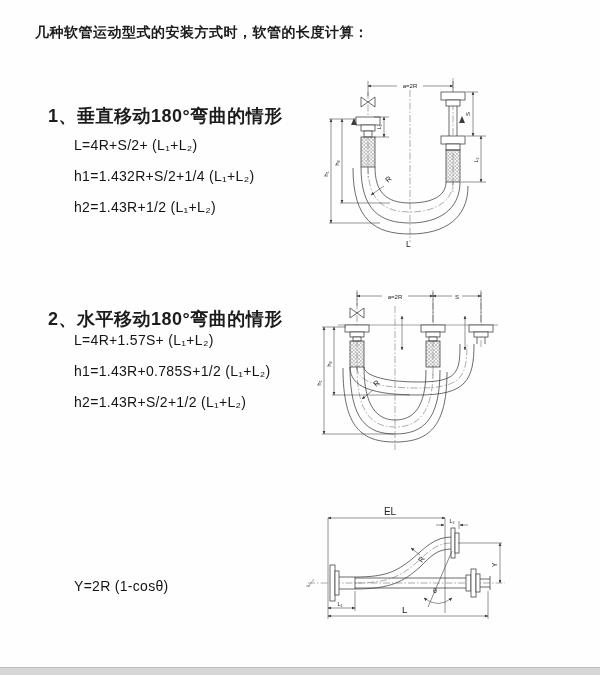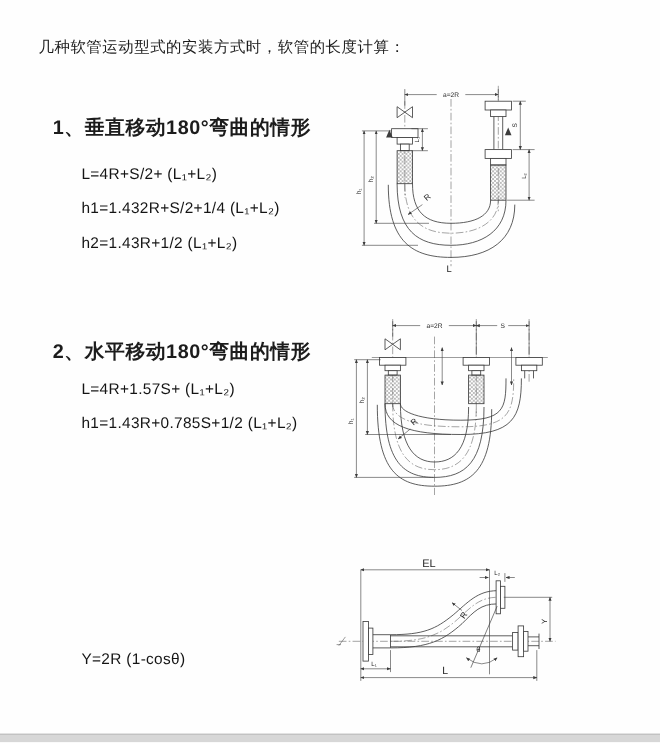--- a/index.html
+++ b/index.html
@@ -1,20 +1,20 @@
 <!DOCTYPE html>
 <html><head>
 <meta charset="utf-8">
 <style>
   html,body{margin:0;padding:0;background:#ffffff;}
   #page{position:relative;width:600px;height:675px;background:#fefefe;overflow:hidden;
         font-family:"Liberation Sans","DejaVu Sans",sans-serif;color:#1c1c1c;}
-  .title{position:absolute;left:35px;top:34px;font-size:14px;font-weight:400;letter-spacing:.5px;}
+  .title{position:absolute;left:35px;top:24px;font-size:14px;font-weight:700;letter-spacing:.5px;}
   .heading{position:absolute;font-size:18px;font-weight:600;letter-spacing:.5px;}
-  .formula{position:absolute;font-size:14px;font-weight:400;letter-spacing:.3px;color:#141414;margin-top:13px;}
+  .formula{position:absolute;font-size:14px;font-weight:400;letter-spacing:.3px;color:#141414;}
   svg{position:absolute;overflow:visible;}
   svg text{font-family:"Liberation Sans","DejaVu Sans",sans-serif;fill:#222;}
   .ln{stroke:#3c3c3c;stroke-width:.75;fill:none;}
   .thin{stroke:#4a4a4a;stroke-width:.5;fill:none;}
   .dim{stroke:#3c3c3c;stroke-width:.55;fill:none;}
   .dd{stroke:#5a5a5a;stroke-width:.5;fill:none;stroke-dasharray:7 2 1.5 2;}
   .fl{fill:#fff;stroke:#3c3c3c;stroke-width:.75;}
   .braid{stroke:#3c3c3c;stroke-width:.75;}
   .lab{font-size:6px;}
   .lab-s{font-size:5.5px;}
@@ -99,20 +99,21 @@
 
       <path class="dim" d="M74,116 L61,125" marker-end="url(#arr1)"></path>
       <text style="font-size:7.5px" transform="translate(78,113) rotate(-40)">R</text>
       <text class="lab-l" x="96" y="177">L</text>
     </g>
   </svg>
 
   <div class="heading" style="left:48px;top:307px">2、水平移动180°弯曲的情形</div>
   <div class="formula" style="left:74px;top:332px">L=4R+1.57S+ (L₁+L₂)</div>
   <div class="formula" style="left:74px;top:363px">h1=1.43R+0.785S+1/2 (L₁+L₂)</div>
+  <div class="formula" style="left:74px;top:394px">h2=1.43R+S/2+1/2 (L₁+L₂)</div>
 
   <svg style="left:310px;top:282px" width="290" height="175" viewBox="0 0 290 175">
     <defs>
       <marker id="arr2" viewBox="0 0 10 10" refX="9" refY="5" markerWidth="6.5" markerHeight="6.5" orient="auto-start-reverse">
         <path d="M0,1L10,5L0,9z" fill="#3c3c3c"></path>
       </marker>
       <pattern id="xh2" width="3.5" height="3.5" patternUnits="userSpaceOnUse">
         <path d="M0,3.5L3.5,0M0,0L3.5,3.5" stroke="#8a8a8a" stroke-width="0.5"></path>
       </pattern>
     </defs>

